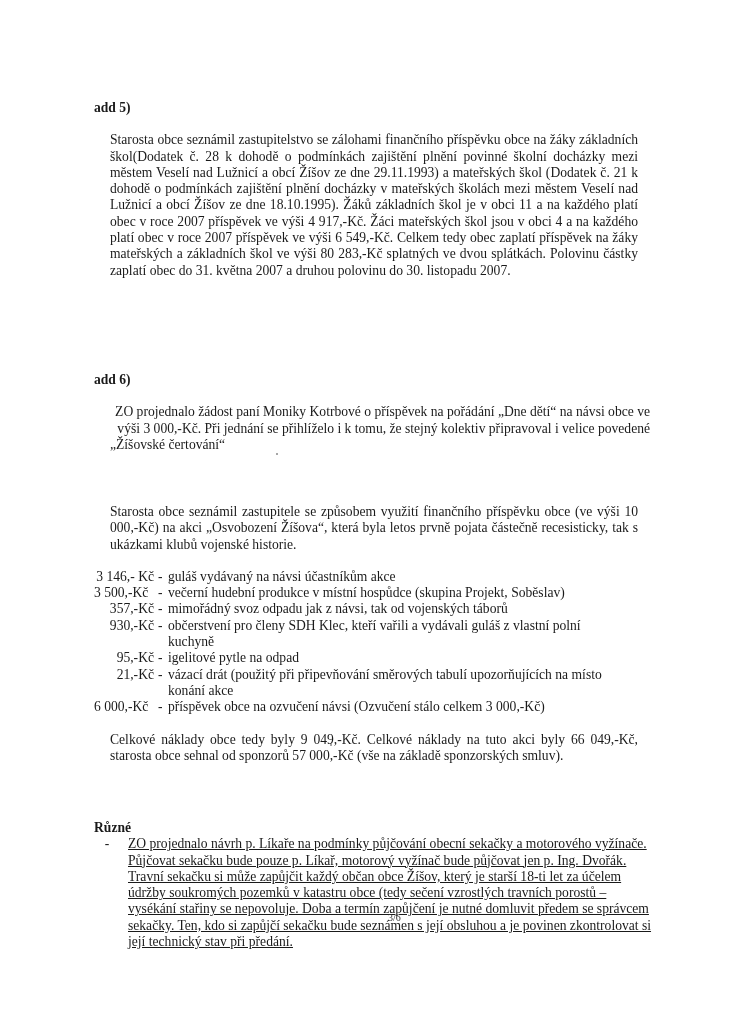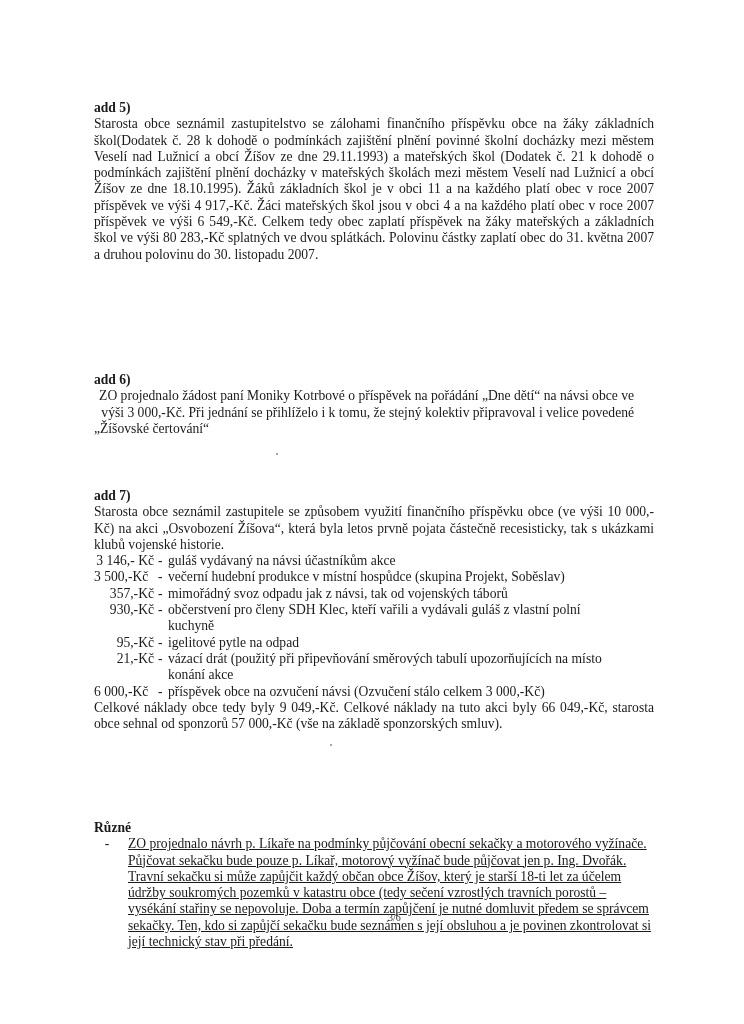--- a/index.html
+++ b/index.html
@@ -1,21 +1,21 @@
 <!DOCTYPE html>
 <html><head>
   <meta charset="utf-8">
   <style>
     html, body { margin: 0; padding: 0; background: #ffffff; }
     body { width: 744px; height: 1024px; position: relative; overflow: hidden;
       font-family: "Liberation Serif", serif; color: #1a1a1a; font-size: 13.6px; }
     .page { position: absolute; left: 0; top: 0; width: 716px; height: 1024px; }
     .block { position: absolute; left: 94px; width: 560px; line-height: 16.3px; }
     .heading { font-weight: bold; margin: 0; }
-    .para { margin: 0; text-align: justify; text-align-last: left; }
+    .para { margin: 16px; text-align: justify; text-align-last: left; }
     .ragged { text-align: left; }
     .cost-row { display: flex; }
     .cost-amount { width: 60px; text-align: right; white-space: nowrap; flex: none; }
     .cost-desc { flex: 1; padding-left: 4px; }
     .cost-desc .dash { display: inline-block; width: 10px; }
     .cost-desc .cont { display: block; padding-left: 10px; }
     .dot { position: absolute; width: 2px; height: 2px; background: #888; border-radius: 1px; }
     .bullet-list { margin: 0; padding: 0; list-style: none; }
     .bullet-item { display: flex; }
     .bullet-mark { width: 42px; flex: none; text-align: center; }
@@ -33,21 +33,20 @@
   </div>
 
   <div class="block" style="top:372px;">
     <p class="heading">add 6)</p>
     <p class="para ragged" style="width:540px;text-align:right;">ZO projednalo žádost paní Moniky Kotrbové o příspěvek na pořádání „Dne dětí“ na návsi obce ve výši 3 000,-Kč. Při jednání se přihlíželo i k tomu, že stejný kolektiv připravoval i velice povedené „Žíšovské čertování“</p>
   </div>
 
   <div class="dot" style="left:276px; top:453px;"></div>
 
   <div class="block" style="top:488px;">
-    <p class="heading">add 7)</p>
     <p class="para">Starosta obce seznámil zastupitele se způsobem využití finančního příspěvku obce (ve výši 10 000,-Kč) na akci „Osvobození Žíšova“, která byla letos prvně pojata částečně recesisticky, tak s ukázkami klubů vojenské historie.</p>
     <div>
       <div class="cost-row">
         <span class="cost-amount" style="text-align:right;">3 146,- Kč</span>
         <span class="cost-desc"><span class="dash">-</span><span>guláš vydávaný na návsi účastníkům akce</span></span>
       </div>
       <div class="cost-row">
         <span class="cost-amount" style="text-align:left;">3 500,-Kč</span>
         <span class="cost-desc"><span class="dash">-</span><span>večerní hudební produkce v místní hospůdce (skupina Projekt, Soběslav)</span></span>
       </div>

